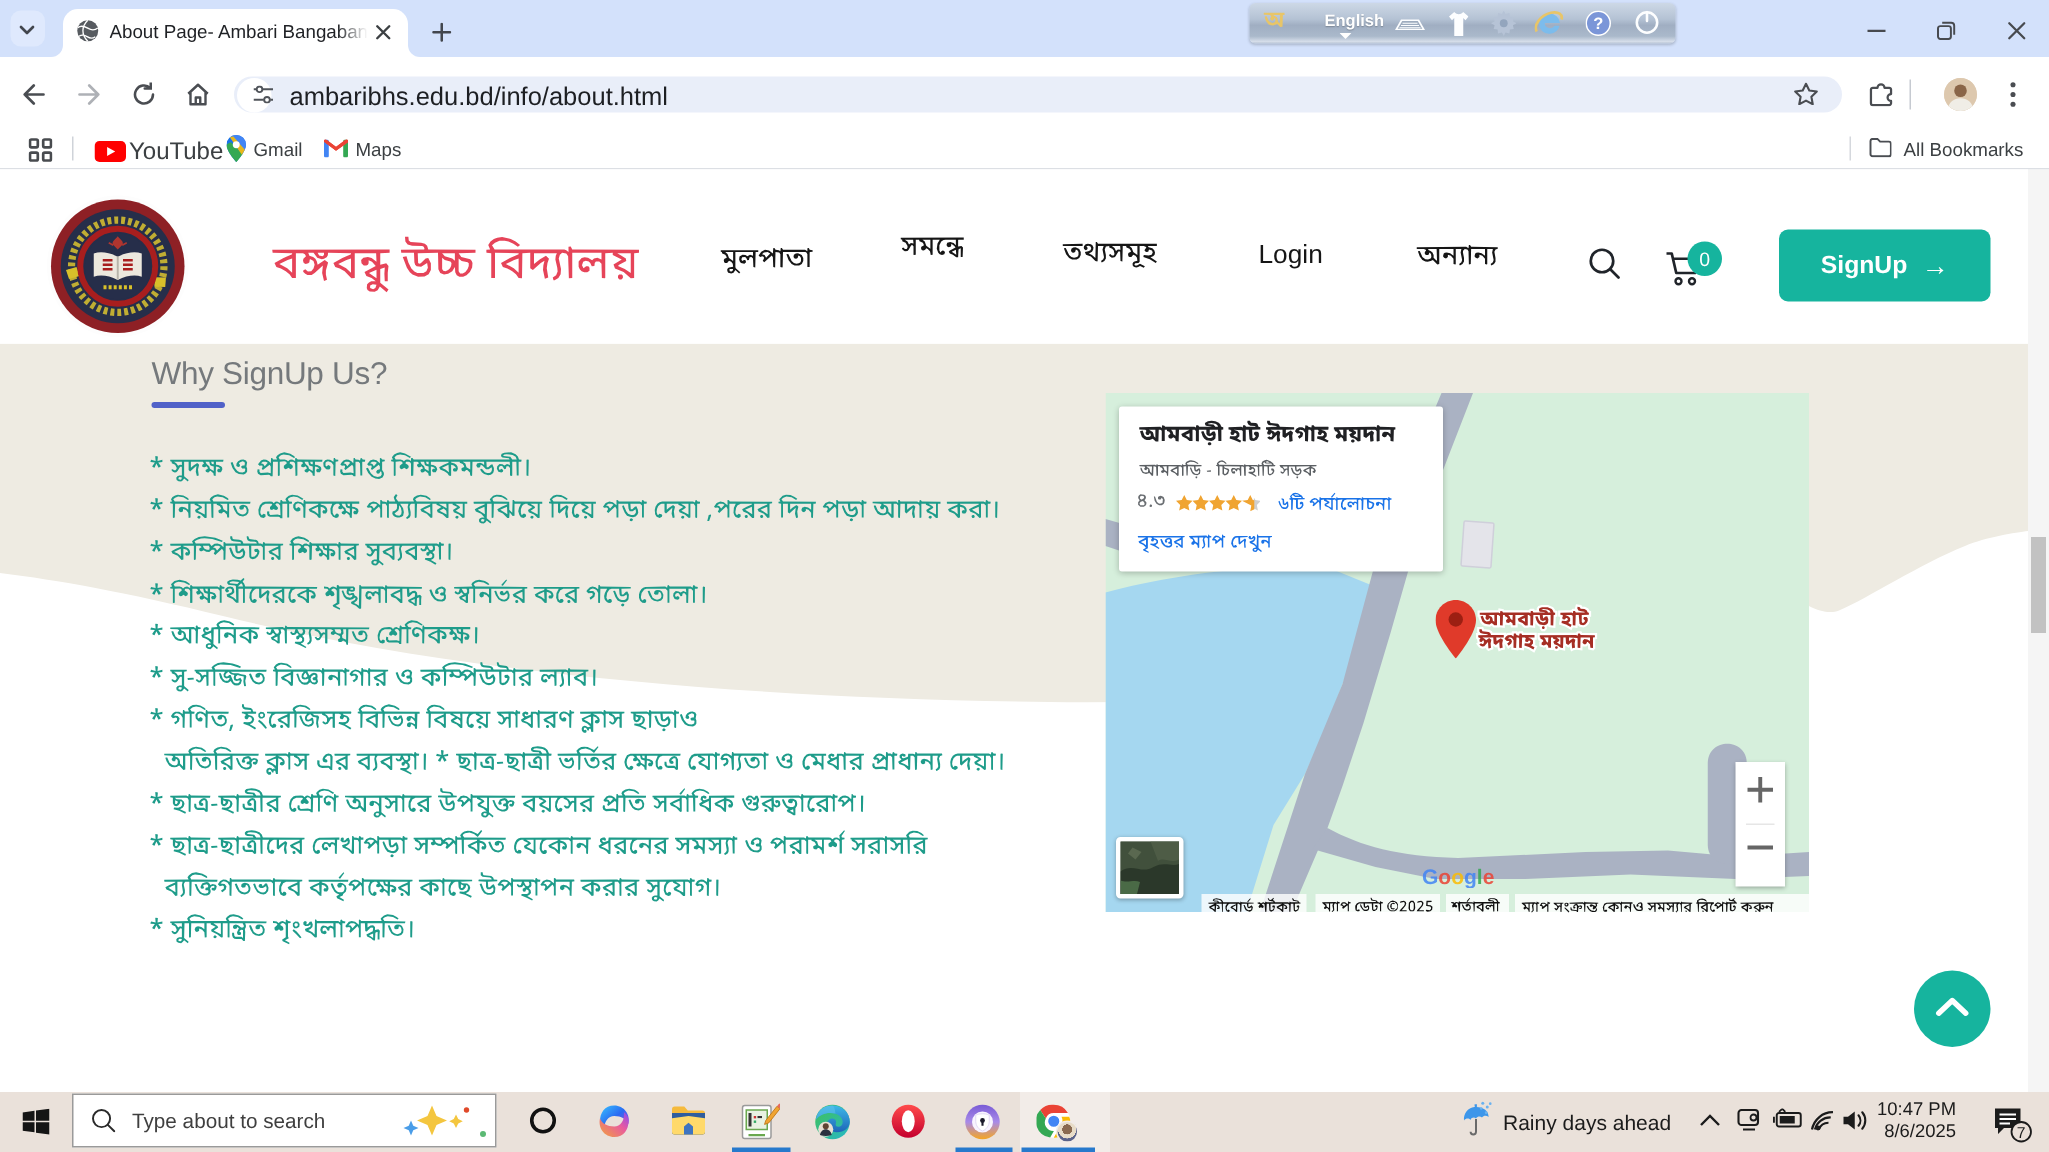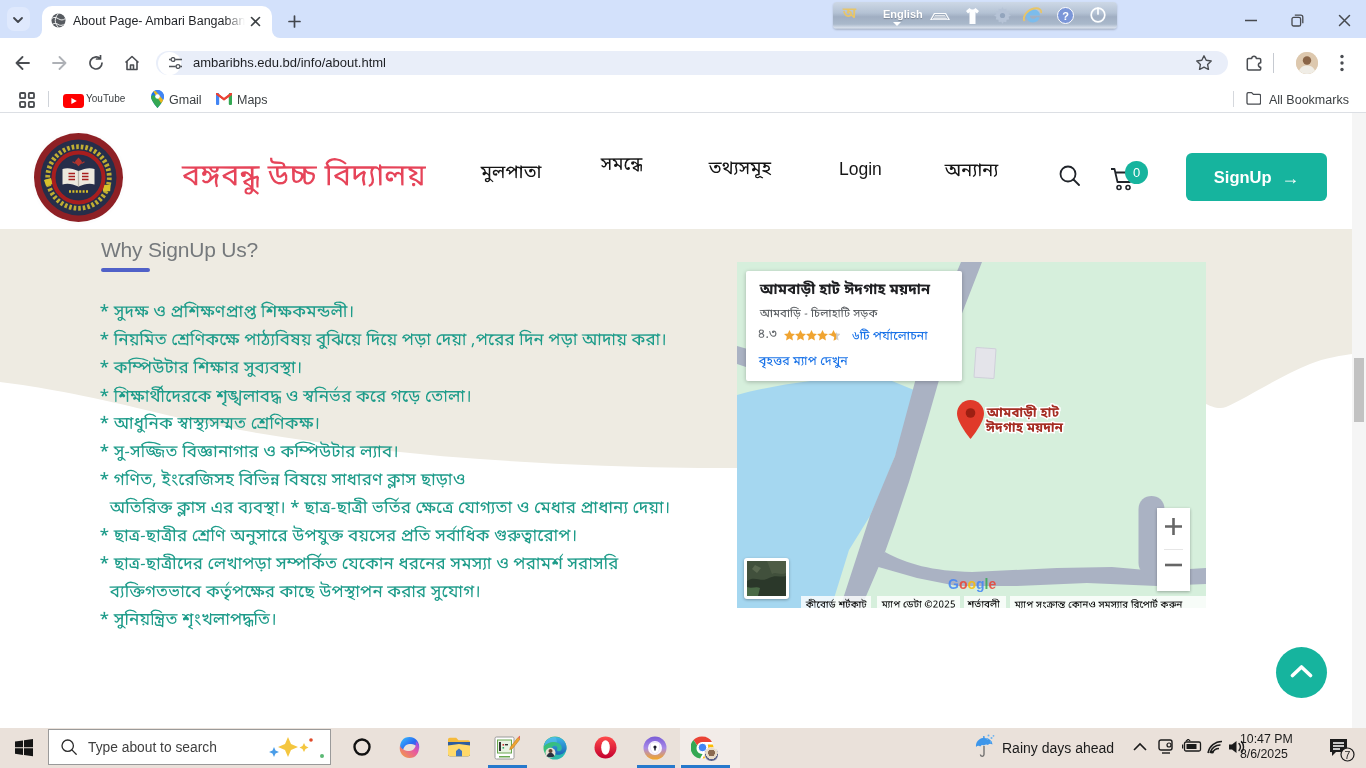--- a/index.html
+++ b/index.html
@@ -86,21 +86,21 @@
     <path d="M1.5 7.5 8 1.5l6.5 6M3 6.5V14.5h10V6.5M6.5 14v-4h3v4" stroke="#4a4d52" stroke-width="1.6" fill="none" stroke-linejoin="round"></path>
   </svg>
 <div class="abs" style="left:156px;top:51px;width:1072px;height:24px;background:#e9eef9;border-radius:12px"></div>
 <div class="abs" style="left:158px;top:51.5px;width:23px;height:23px;border-radius:50%;background:#fff"></div>
 <svg class="abs" style="left:169px;top:57px" width="13" height="12" viewBox="0 0 13 12">
     <circle cx="4" cy="2.5" r="1.9" fill="none" stroke="#50545a" stroke-width="1.3"></circle>
     <path d="M6.2 2.5H13M0 2.5h1.8" stroke="#50545a" stroke-width="1.3"></path>
     <circle cx="9" cy="9.5" r="1.9" fill="none" stroke="#50545a" stroke-width="1.3"></circle>
     <path d="M0 9.5h6.8M11.2 9.5H13" stroke="#50545a" stroke-width="1.3"></path>
   </svg>
-<div class="abs" style="left:193px;top:55px;font-size:13px;color:#1d1f23">ambaribhs.edu.bd/info/about.html</div>
+<div class="abs" style="left:193px;top:55px;font-size:17px;color:#1d1f23">ambaribhs.edu.bd/info/about.html</div>
 <svg class="abs" style="left:1196px;top:55px" width="16" height="15" viewBox="0 0 16 15">
     <path d="M8 .8l2.2 4.5 5 .7-3.6 3.5.9 5-4.5-2.4-4.5 2.4.9-5L.8 6l5-.7z" fill="none" stroke="#4a4d52" stroke-width="1.4" stroke-linejoin="round"></path>
   </svg>
 <svg class="abs" style="left:1246px;top:53px" width="18" height="18" viewBox="0 0 18 18">
     <path d="M2.5 5.5h3.2a2.3 2.3 0 1 1 4.6 0h3.2a1.2 1.2 0 0 1 1.2 1.2v3a2.3 2.3 0 1 0 0 4.6v1.5a1.2 1.2 0 0 1-1.2 1.2H2.5a1.2 1.2 0 0 1-1.2-1.2V6.7a1.2 1.2 0 0 1 1.2-1.2z" fill="none" stroke="#4a4d52" stroke-width="1.5" stroke-linejoin="round"></path>
   </svg>
 <div class="abs" style="left:1273px;top:53px;width:1px;height:20px;background:#c6cad1"></div>
 <div class="abs" style="left:1296px;top:52px;width:22px;height:22px;border-radius:50%;background:#e8d8c2;overflow:hidden">
     <svg width="22" height="22" viewBox="0 0 22 22">
       <rect width="22" height="22" fill="#ddc8ae"></rect>
@@ -120,21 +120,21 @@
       <rect x="9.8" y="1" width="5.2" height="5.2" rx="1"></rect>
       <rect x="1" y="9.8" width="5.2" height="5.2" rx="1"></rect>
       <rect x="9.8" y="9.8" width="5.2" height="5.2" rx="1"></rect>
     </g>
   </svg>
 <div class="abs" style="left:48px;top:91px;width:1px;height:16px;background:#cfd3d9"></div>
 <svg class="abs" style="left:63px;top:94px" width="21" height="14" viewBox="0 0 21 14">
     <rect width="21" height="14" rx="3.4" fill="#f00"></rect>
     <path d="M8.4 4v6L13.8 7z" fill="#fff"></path>
   </svg>
-<div class="abs" style="left:86px;top:93px;font-size:10px;color:#3c4043">YouTube</div>
+<div class="abs" style="left:86px;top:93px;font-size:16px;color:#3c4043">YouTube</div>
 <svg class="abs" style="left:151px;top:90px" width="13" height="18" viewBox="0 0 13 18">
     <path d="M6.5 0A6.5 6.5 0 0 1 13 6.5C13 11 6.5 18 6.5 18S0 11 0 6.5A6.5 6.5 0 0 1 6.5 0z" fill="#1a73e8"></path>
     <path d="M6.5 0A6.5 6.5 0 0 1 13 6.5c0 2-1.3 4.5-2.8 6.7L2.3 1.5A6.5 6.5 0 0 1 6.5 0z" fill="#4285f4"></path>
     <path d="M0 6.5C0 11 6.5 18 6.5 18s2.3-2.5 4.2-5.4L3 4.9A6.4 6.4 0 0 0 0 6.5z" fill="#34a853"></path>
     <path d="M2.3 1.5 10.2 13.2c.7-1 1.4-2.2 2-3.3L4.6 1A6.5 6.5 0 0 0 2.3 1.5z" fill="#fbbc04" opacity=".9"></path>
     <circle cx="6.5" cy="6.5" r="2.3" fill="#fff"></circle>
   </svg>
 <div class="abs" style="left:169px;top:93px;font-size:12.5px;color:#3c4043">Gmail</div>
 <svg class="abs" style="left:216px;top:93px" width="16" height="12" viewBox="0 0 16 12">
     <rect x="0" y="0" width="3.2" height="12" rx="1" fill="#4285f4"></rect>
@@ -523,18 +523,18 @@
 <svg class="abs" style="left:1207px;top:739px" width="16" height="15" viewBox="0 0 16 15">
     <path d="M1 14A14 14 0 0 1 15 2.5" fill="none" stroke="#1b1b1b" stroke-width="1.5"></path>
     <path d="M3 14A10.5 10.5 0 0 1 13.5 6" fill="none" stroke="#1b1b1b" stroke-width="1.5"></path>
     <path d="M5.5 14A7 7 0 0 1 12 9.5" fill="none" stroke="#1b1b1b" stroke-width="1.5"></path>
     <circle cx="5" cy="13" r="1.6" fill="#1b1b1b"></circle>
   </svg>
 <svg class="abs" style="left:1228px;top:739px" width="18" height="16" viewBox="0 0 18 16">
     <path d="M1 5.5h3L8.5 2v12L4 10.5H1z" fill="#1b1b1b"></path>
     <path d="M11 4.5a5.5 5.5 0 0 1 0 7M13.5 2.5a8.5 8.5 0 0 1 0 11" fill="none" stroke="#1b1b1b" stroke-width="1.4" stroke-linecap="round"></path>
   </svg>
-<div class="abs" style="left:1240px;top:732px;width:64px;height:30px;font-size:12.3px;color:#1b1b1b;text-align:left;line-height:15px;white-space:nowrap">10:47 PM<br>8/6/2025</div>
+<div class="abs" style="left:1240px;top:732px;width:64px;height:30px;font-size:12.3px;color:#1b1b1b;text-align:right;line-height:15px;white-space:nowrap">10:47 PM<br>8/6/2025</div>
 <svg class="abs" style="left:1329px;top:738px" width="26" height="24" viewBox="0 0 26 24">
 <path d="M1 1h17v13H7l-4 4v-4H1z" fill="#1b1b1b"></path>
     <path d="M4 5h11M4 8h11M4 11h7" stroke="#fff" stroke-width="1.3"></path>
 <circle cx="18.5" cy="16.5" r="6.5" fill="#e9dfd8" stroke="#1b1b1b" stroke-width="1.2"></circle>
     <text x="18.5" y="20.5" font-family="Liberation Sans" font-size="10.5" fill="#1b1b1b" text-anchor="middle">7</text>
   </svg>
 </body></html>

